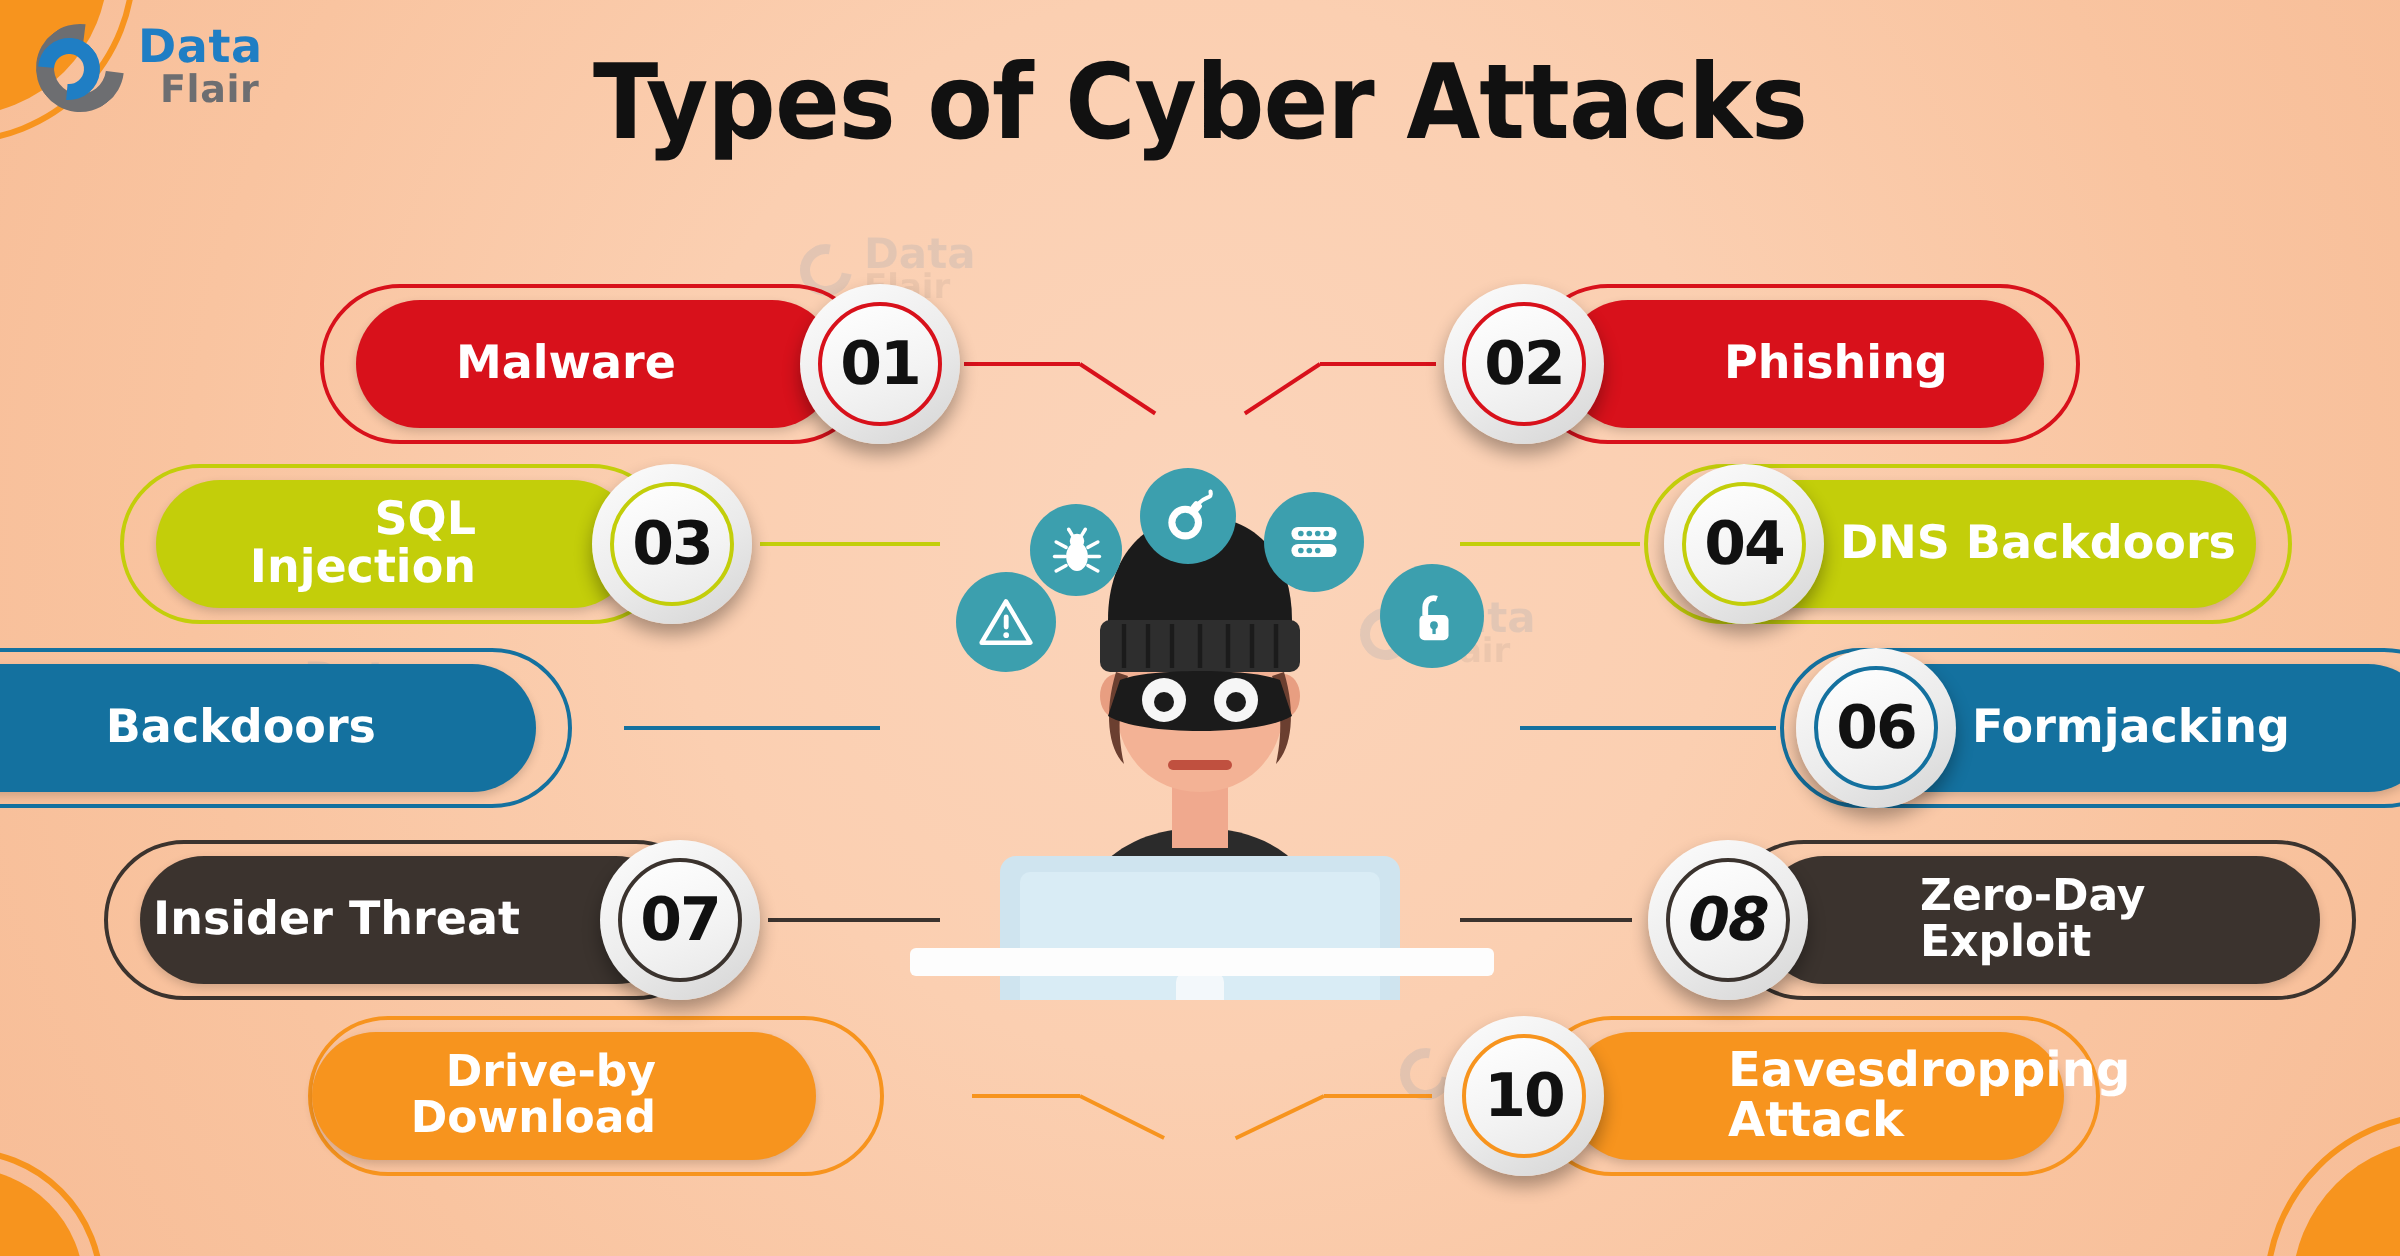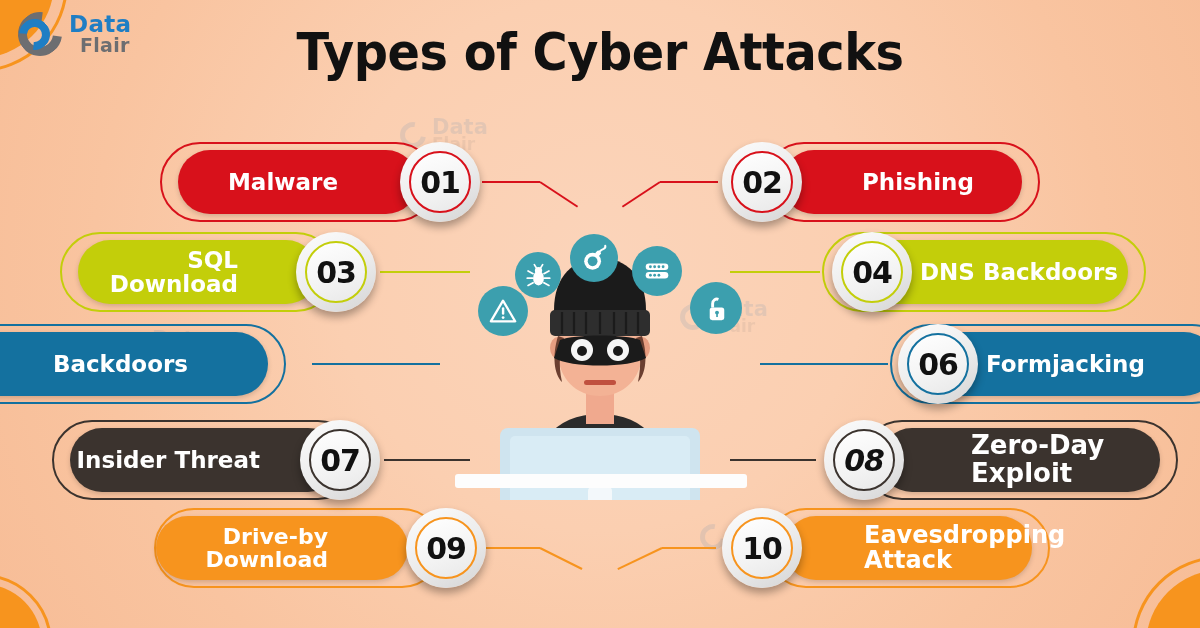--- a/index.html
+++ b/index.html
@@ -304,21 +304,21 @@
           <span><span>Phishing</span></span>
         </div>
         <div class="badge" style="left: 722px;">
           <div class="inner" style="border-color: rgb(216, 17, 27);">02</div>
         </div>
       </div>
       <div class="row" style="top: 240px; left: 0px; width: 1200px;">
         <div class="outline left" style="left: 60px; width: 276px; border-color: rgb(195, 206, 10);"></div>
         <div class="conn" style="top: 31px; left: 380px; width: 90px; background: rgb(195, 206, 10);"></div>
         <div class="pill left" style="left: 78px; width: 240px; background: rgb(195, 206, 10);">
-          <span><span>SQL Download</span></span>
+          <span><span>SQL Injection</span></span>
         </div>
         <div class="badge" style="left: 296px;">
           <div class="inner" style="border-color: rgb(195, 206, 10);">03</div>
         </div>
       </div>
       <div class="row" style="top: 240px; left: 0px; width: 1200px;">
         <div class="outline right" style="left: 822px; width: 324px; border-color: rgb(195, 206, 10);"></div>
         <div class="conn" style="top: 31px; left: 730px; width: 90px; background: rgb(195, 206, 10);"></div>
         <div class="pill right" style="left: 840px; width: 288px; background: rgb(195, 206, 10);">
           <span><span>DNS Backdoors</span></span>
@@ -351,36 +351,33 @@
           <span><span>Insider Threat</span></span>
         </div>
         <div class="badge" style="left: 300px;">
           <div class="inner" style="border-color: rgb(59, 51, 46);">07</div>
         </div>
       </div>
       <div class="row" style="top: 428px; left: 0px; width: 1200px;">
         <div class="outline right" style="left: 862px; width: 316px; border-color: rgb(59, 51, 46);"></div>
         <div class="conn" style="top: 31px; left: 730px; width: 86px; background: rgb(59, 51, 46);"></div>
         <div class="pill right" style="left: 880px; width: 280px; background: rgb(59, 51, 46);">
-          <span style="font-size: 26px; margin-left: 11px;"><span>Zero-Day</span><br><span>Exploit</span></span>
+          <span style="font-size: 22px;"><span>Zero-Day</span><br><span>Exploit</span></span>
         </div>
         <div class="badge" style="left: 824px;">
           <div class="inner" style="border-color: rgb(59, 51, 46); font-style: italic;">08</div>
         </div>
       </div>
       <div class="row" style="top: 516px; left: 0px; width: 1200px;">
         <div class="outline left" style="left: 154px; width: 288px; border-color: rgb(247, 148, 30);"></div>
         <div class="conn" style="top: 31px; left: 486px; width: 54px; background: rgb(247, 148, 30);"></div>
         <div class="conn" style="top: 31px; left: 540px; width: 46.9574px; background: rgb(247, 148, 30); transform: rotate(26.5651deg); transform-origin: left center;"></div>
         <div class="pill left" style="left: 156px; width: 252px; background: rgb(247, 148, 30);">
           <span style="font-size: 22px;"><span>Drive-by</span><br><span>Download</span></span>
         </div>
-        <div class="badge" style="left: 406px;">
-          <div class="inner" style="border-color: rgb(247, 148, 30);">09</div>
-        </div>
       </div>
       <div class="row" style="top: 516px; left: 0px; width: 1200px;">
         <div class="outline right" style="left: 766px; width: 284px; border-color: rgb(247, 148, 30);"></div>
         <div class="conn" style="top: 31px; left: 662px; width: 54px; background: rgb(247, 148, 30);"></div>
         <div class="conn" style="top: 31px; left: 662px; width: 48.7545px; background: rgb(247, 148, 30); transform: rotate(154.486deg); transform-origin: left center;"></div>
         <div class="pill right" style="left: 784px; width: 248px; background: rgb(247, 148, 30);">
           <span style="font-size: 24px;"><span>Eavesdropping</span><br><span>Attack</span></span>
         </div>
         <div class="badge" style="left: 722px;">
           <div class="inner" style="border-color: rgb(247, 148, 30);">10</div>

